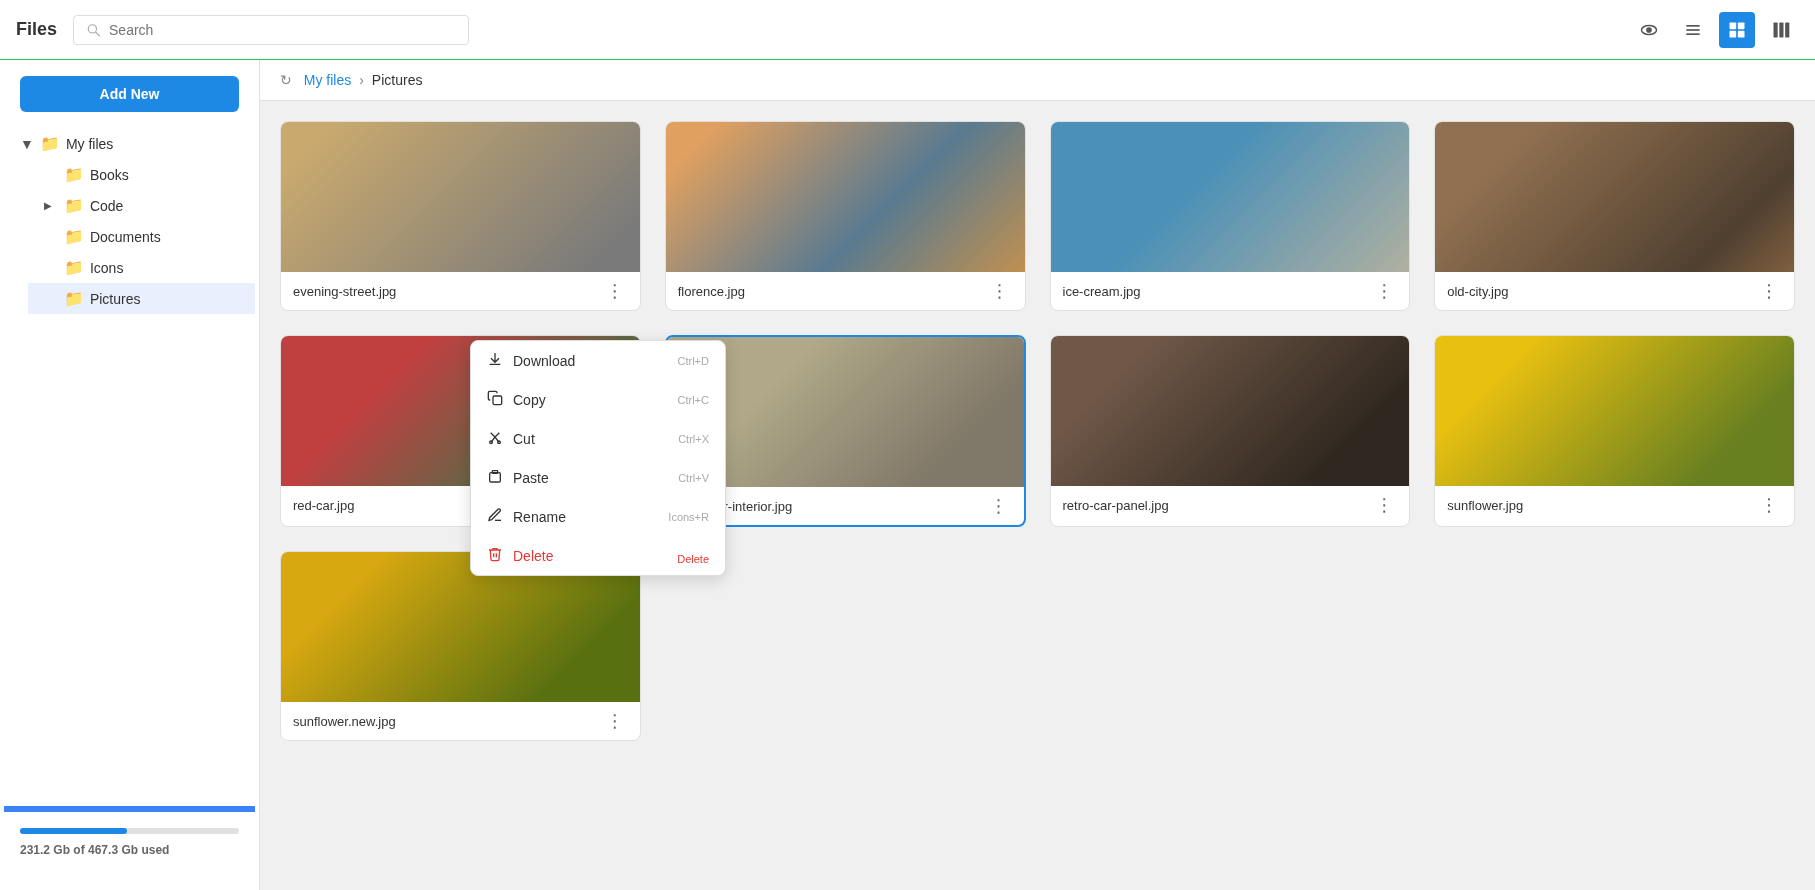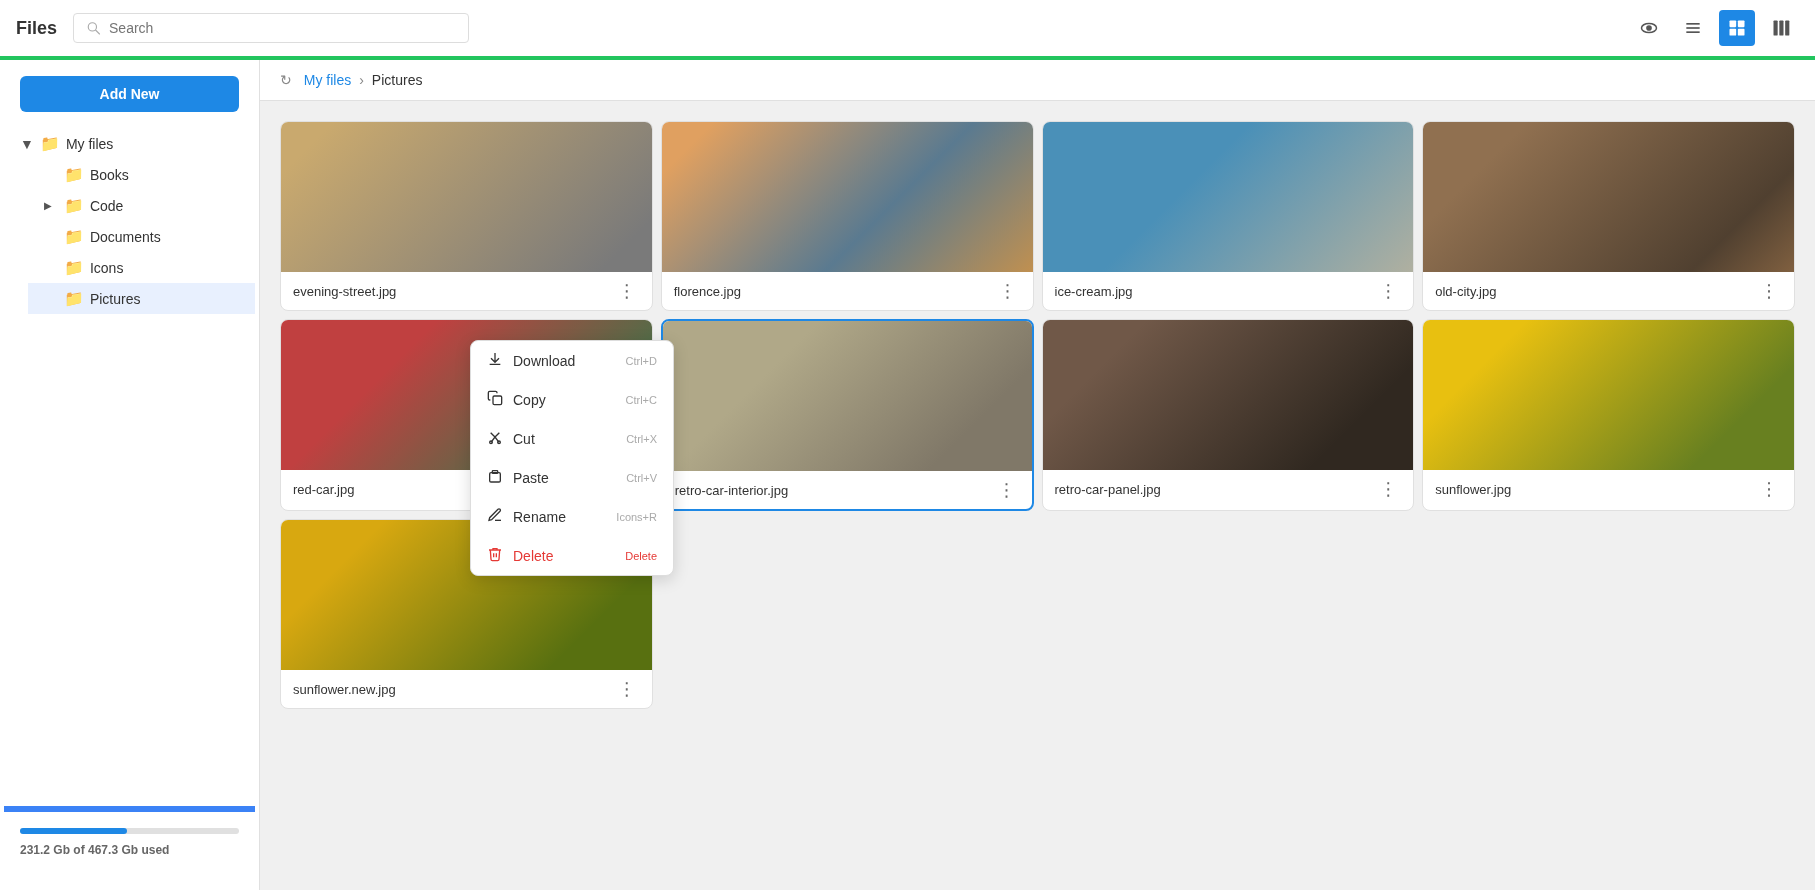--- a/index.html
+++ b/index.html
@@ -1,21 +1,21 @@
 <!DOCTYPE html>
 <html><head>
   <meta charset="utf-8">
   <style>
     * { box-sizing: border-box; margin: 0; padding: 0; }
     body { font-family: -apple-system, BlinkMacSystemFont, 'Segoe UI', sans-serif; background: #f0f0f0; height: 890px; overflow: hidden; }
 
     
     .header {
       display: flex; align-items: center; height: 60px;
-      background: #fff; border-bottom: 4px solid #22c55e;
+      background: #fff; border-bottom: 1px solid #22c55e;
       padding: 0 16px; gap: 16px;
     }
     .header-title { font-size: 18px; font-weight: 600; color: #333; }
     .search-bar {
       display: flex; align-items: center;
       border: 1px solid #ddd; border-radius: 4px;
       padding: 6px 12px; width: 396px; gap: 8px; background: #fff;
     }
     .search-bar input { border: none; outline: none; font-size: 14px; width: 100%; color: #333; }
     .header-actions { margin-left: auto; display: flex; align-items: center; gap: 8px; }
@@ -60,21 +60,21 @@
       display: flex; align-items: center; padding: 12px 20px; gap: 8px;
       background: #fff; border-bottom: 1px solid #e0e0e0; font-size: 14px;
     }
     .breadcrumb-sep { color: #888; }
     .breadcrumb-link { color: #1e88e5; cursor: pointer; }
     .breadcrumb-current { color: #333; }
     .refresh-btn { color: #888; cursor: pointer; margin-right: 4px; }
 
     .files-grid {
       flex: 1; overflow-y: auto; padding: 20px;
-      display: grid; grid-template-columns: repeat(4, 1fr); gap: 8px;
+      display: grid; grid-template-columns: repeat(4, 1fr); gap: 24px;
       align-content: start; position: relative;
     }
 
     .file-card {
       background: #fff; border-radius: 8px; overflow: hidden;
       border: 1px solid #e0e0e0; cursor: pointer; position: relative;
     }
     .file-card.selected { border: 2px solid #1e88e5; }
     .file-card .thumb {
       width: 100%; height: 150px; object-fit: cover;
@@ -85,30 +85,30 @@
       padding: 8px 12px; font-size: 13px; color: #333;
     }
     .file-card .more-btn {
       background: none; border: none; cursor: pointer; color: #666; font-size: 18px; padding: 0 4px;
     }
 
     
     .context-menu {
       position: absolute; background: #fff; border: 1px solid #ddd;
       border-radius: 8px; box-shadow: 0 4px 16px rgba(0,0,0,0.15);
-      width: 204px; z-index: 100; overflow: hidden;
+      width: 256px; z-index: 100; overflow: hidden;
       top: 340px; left: 470px;
     }
     .ctx-item {
       display: flex; align-items: center; justify-content: space-between;
       padding: 10px 16px; font-size: 14px; cursor: pointer; color: #333;
     }
     .ctx-item .ctx-left { display: flex; align-items: center; gap: 10px; }
     .ctx-item .ctx-shortcut { color: #aaa; font-size: 11px; }
-    .ctx-item.delete-item { color: #e53935; }
+    .ctx-item.delete-item { color: #e53935; align-items: flex-end; }
 
     
     .files-grid::-webkit-scrollbar { width: 8px; }
     .files-grid::-webkit-scrollbar-track { background: #f0f0f0; }
     .files-grid::-webkit-scrollbar-thumb { background: #ccc; border-radius: 4px; }
   </style>
 </head>
 <body>
 
 <div class="header">

